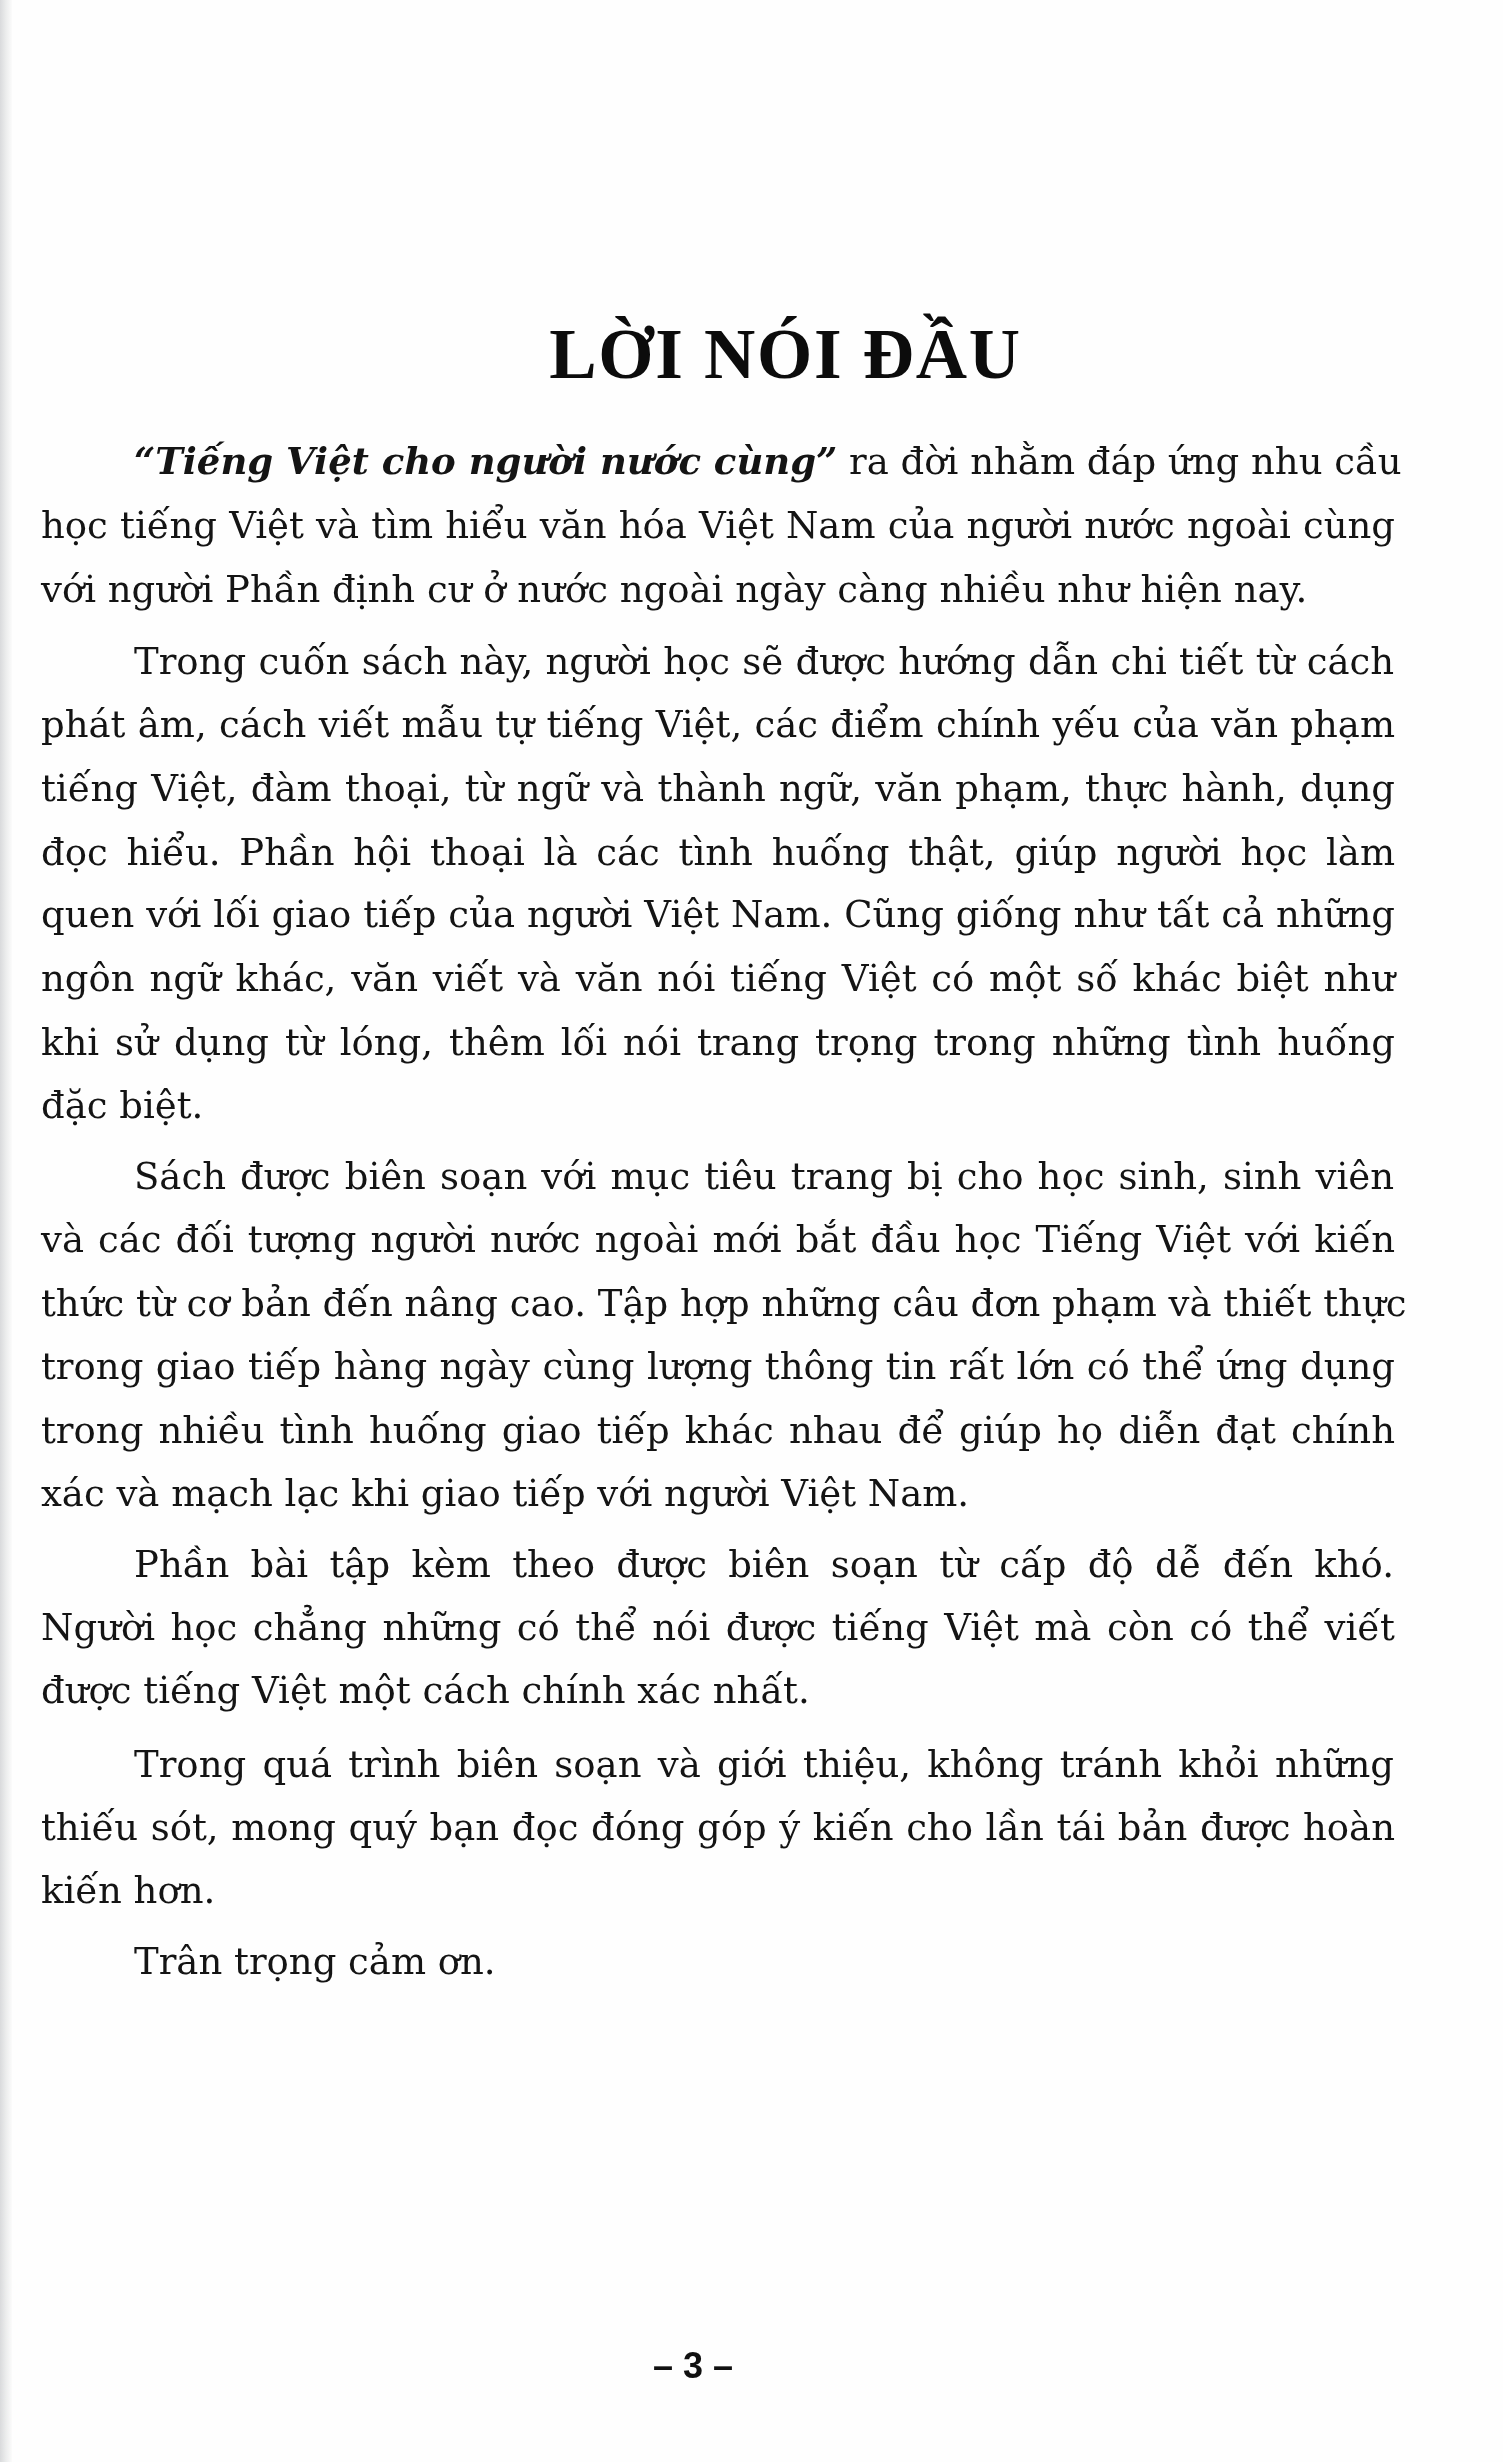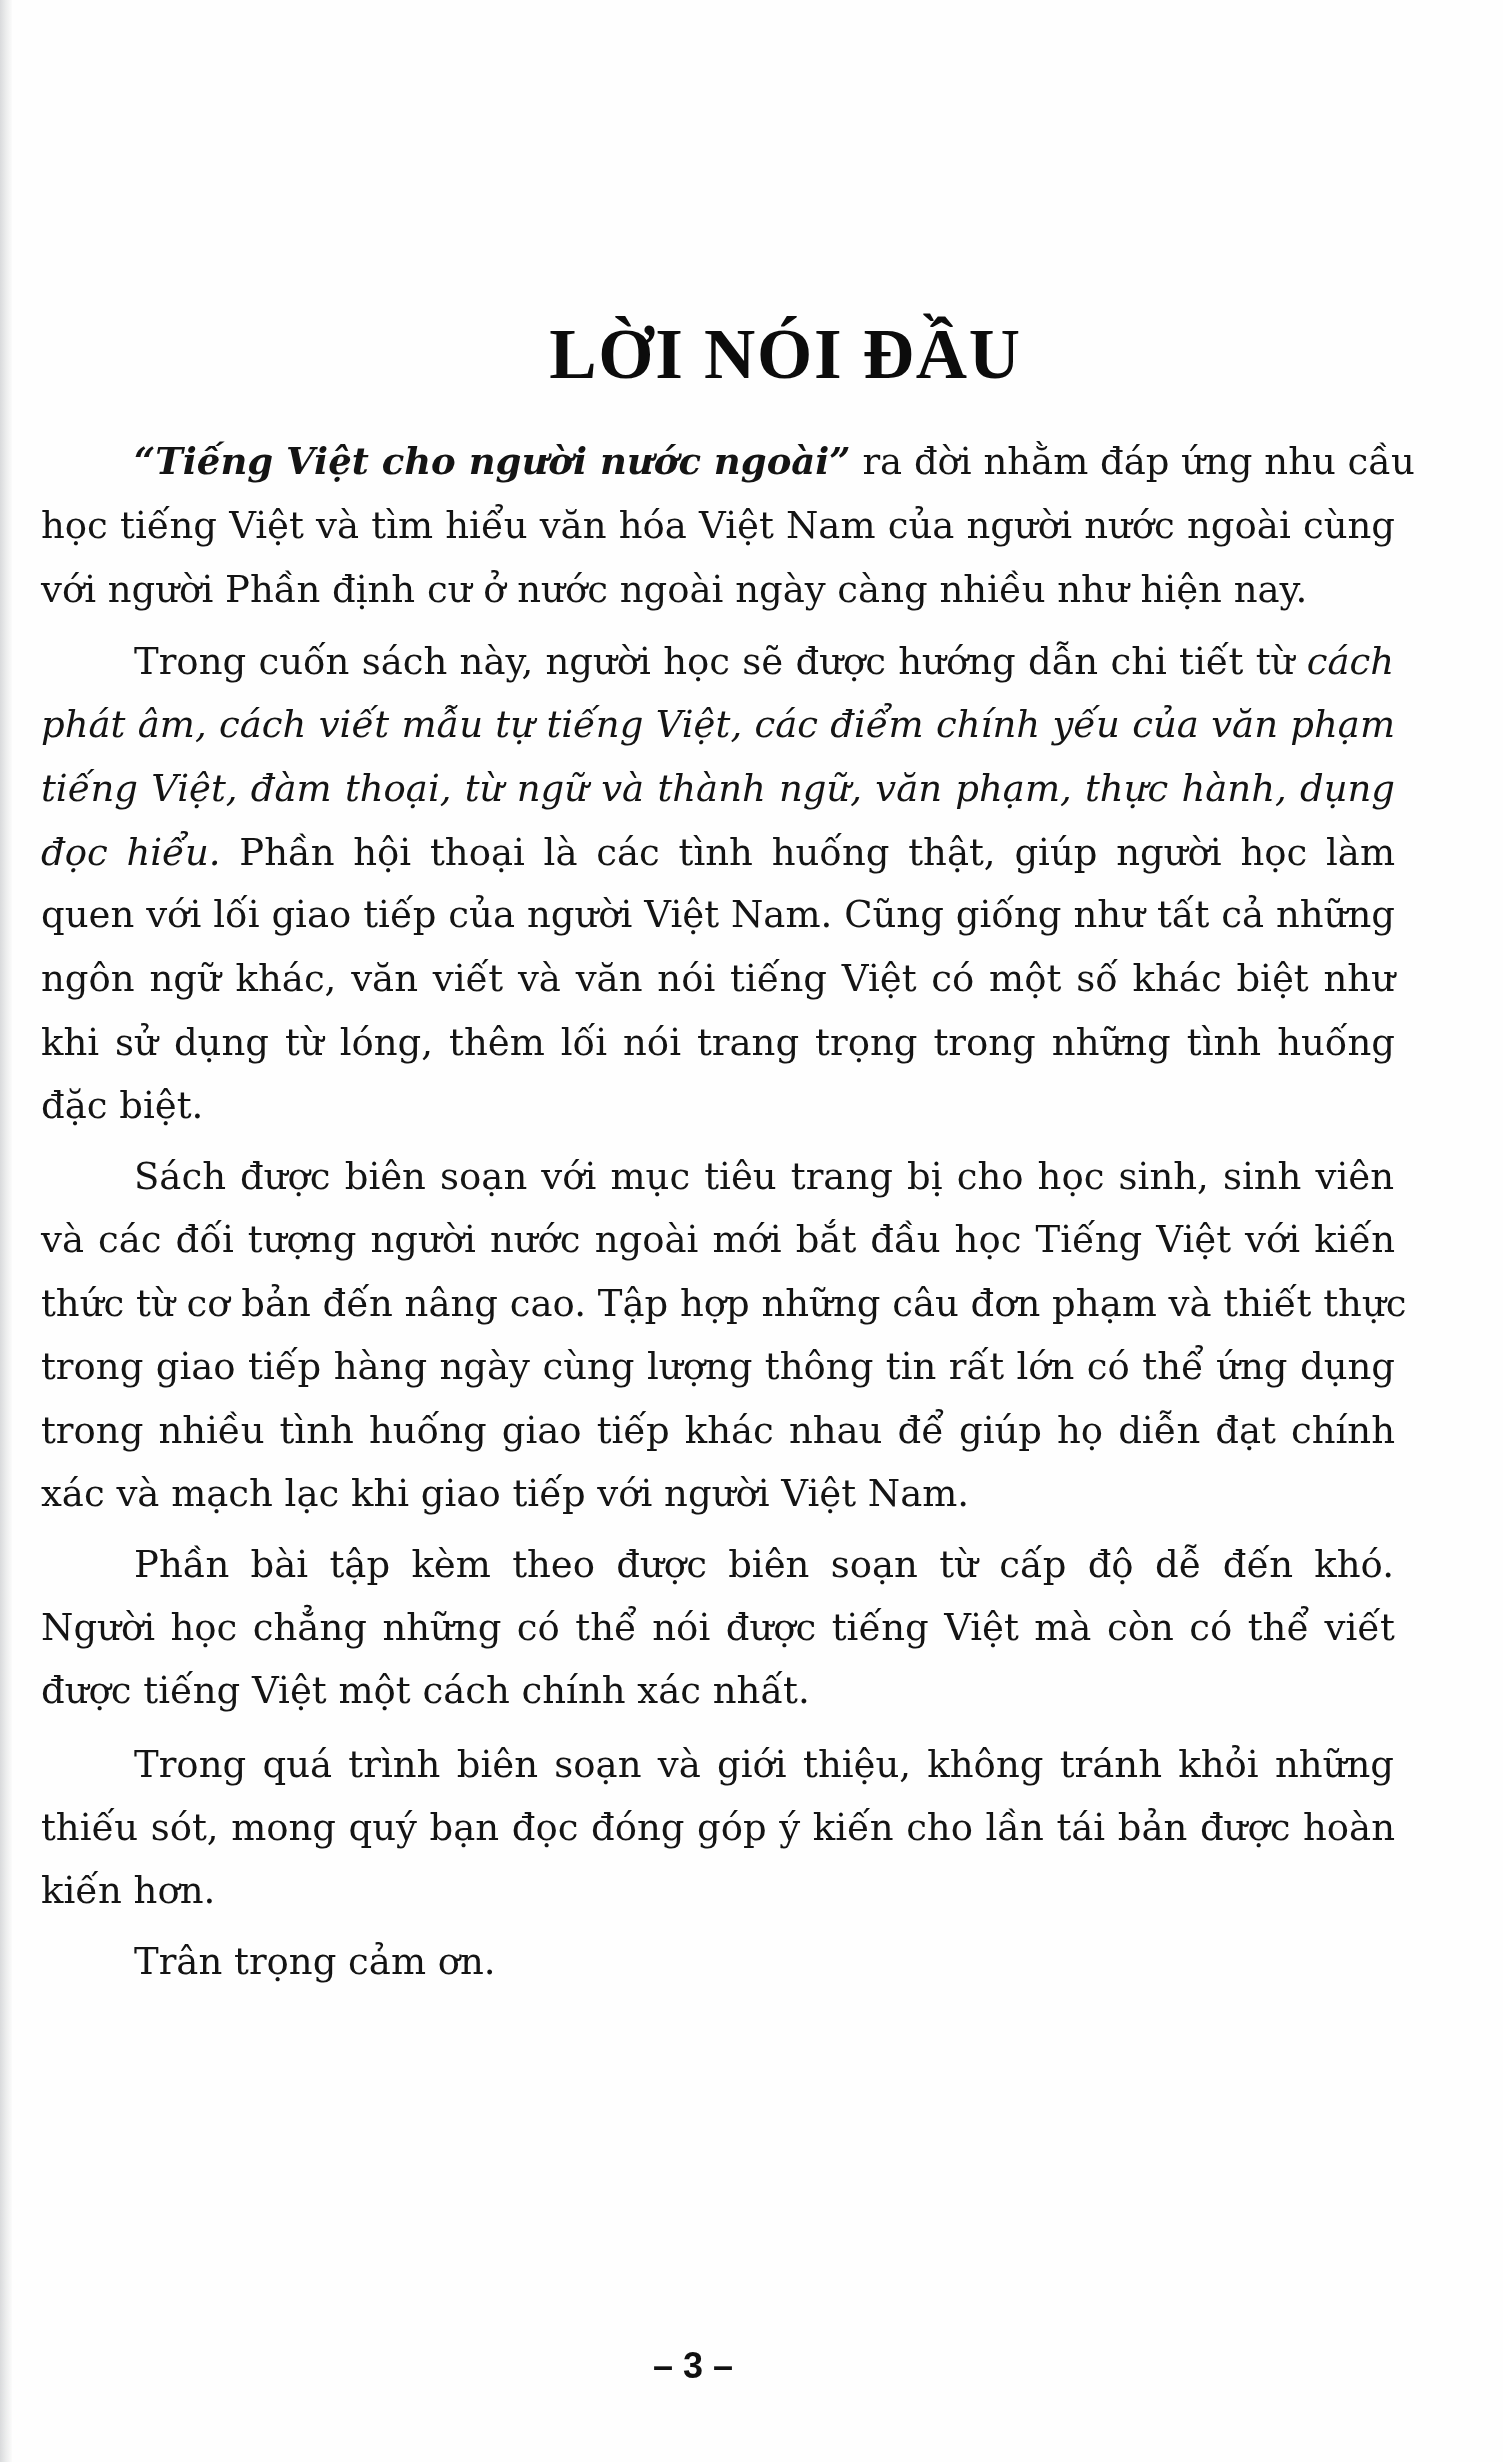--- a/index.html
+++ b/index.html
@@ -20,37 +20,37 @@
     font-size: 71px; line-height: 94px; letter-spacing: 1.7px; color: #0c0c0c;
   }
   .line {
     position: absolute; left: 41px; width: 1354px; height: 63px;
     font-size: 37px; line-height: 63px; white-space: nowrap;
     text-align: justify; text-align-last: justify;
     overflow: visible;
   }
   .line.indent { left: 134px; width: 1260px; }
   .line.last { text-align-last: left; }
-  .it { font-style: italic; }
+  .it { }
   .bi { font-style: italic; font-weight: bold; }
   .pagenum {
     position: absolute; top: 2342px; left: 629px; width: 128px; height: 48px;
     text-align: center; font-family: "Liberation Sans", sans-serif;
     font-weight: bold; font-size: 36px; line-height: 48px; color: #101010;
   }
 </style>
 </head>
 <body>
 
 <div class="edge"></div>
 
 <h1 class="title">LỜI NÓI ĐẦU</h1>
 
 <div>
-  <div class="line indent" style="top:430px"><span class="bi">“Tiếng Việt cho người nước ngoài”</span><span> ra đời nhằm đáp ứng nhu cầu</span></div>
+  <div class="line indent" style="top:430px"><span class="bi">“Tiếng Việt cho người nước cùng”</span><span> ra đời nhằm đáp ứng nhu cầu</span></div>
   <div class="line" style="top:494px"><span>học tiếng Việt và tìm hiểu văn hóa Việt Nam của người nước ngoài cùng</span></div>
   <div class="line last" style="top:558px"><span>với người Phần định cư ở nước ngoài ngày càng nhiều như hiện nay.</span></div>
 </div>
 
 <div>
   <div class="line indent" style="top:630px"><span>Trong cuốn sách này, người học sẽ được hướng dẫn chi tiết từ </span><span class="it">cách</span></div>
   <div class="line it" style="top:693px"><span>phát âm, cách viết mẫu tự tiếng Việt, các điểm chính yếu của văn phạm</span></div>
   <div class="line it" style="top:757px"><span>tiếng Việt, đàm thoại, từ ngữ và thành ngữ, văn phạm, thực hành, dụng</span></div>
   <div class="line" style="top:821px"><span class="it">đọc hiểu.</span><span> Phần hội thoại là các tình huống thật, giúp người học làm</span></div>
   <div class="line" style="top:883px"><span>quen với lối giao tiếp của người Việt Nam. Cũng giống như tất cả những</span></div>

